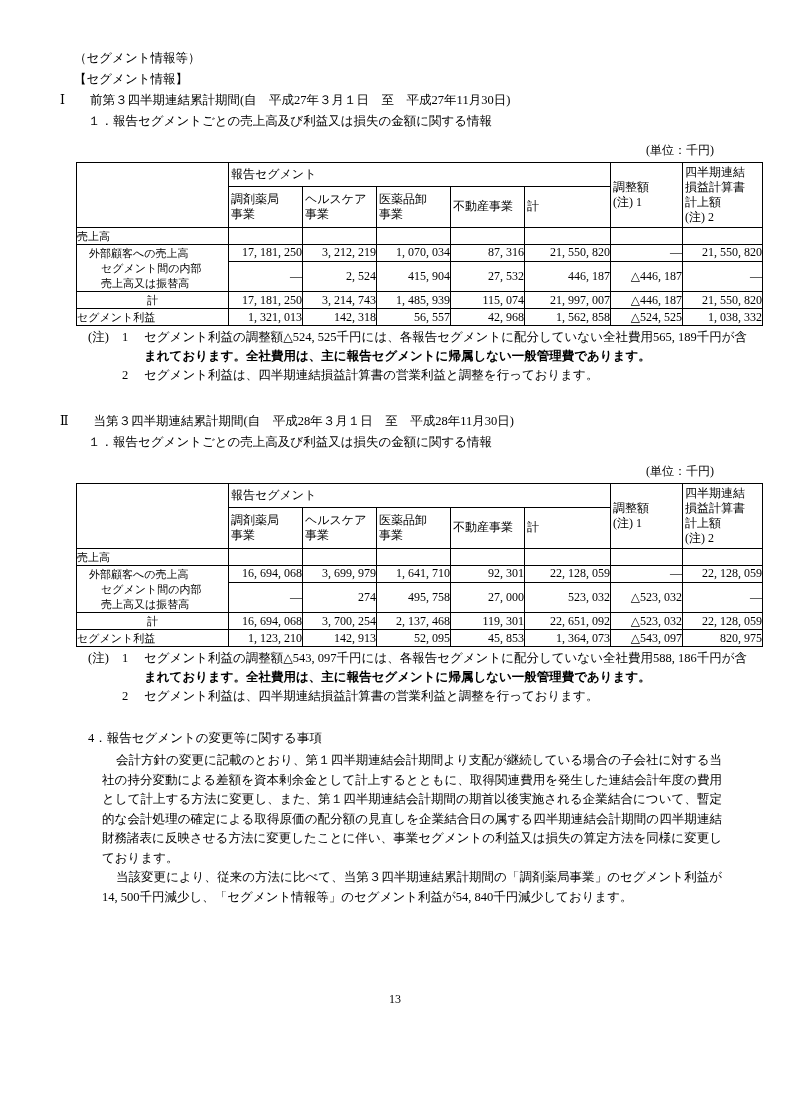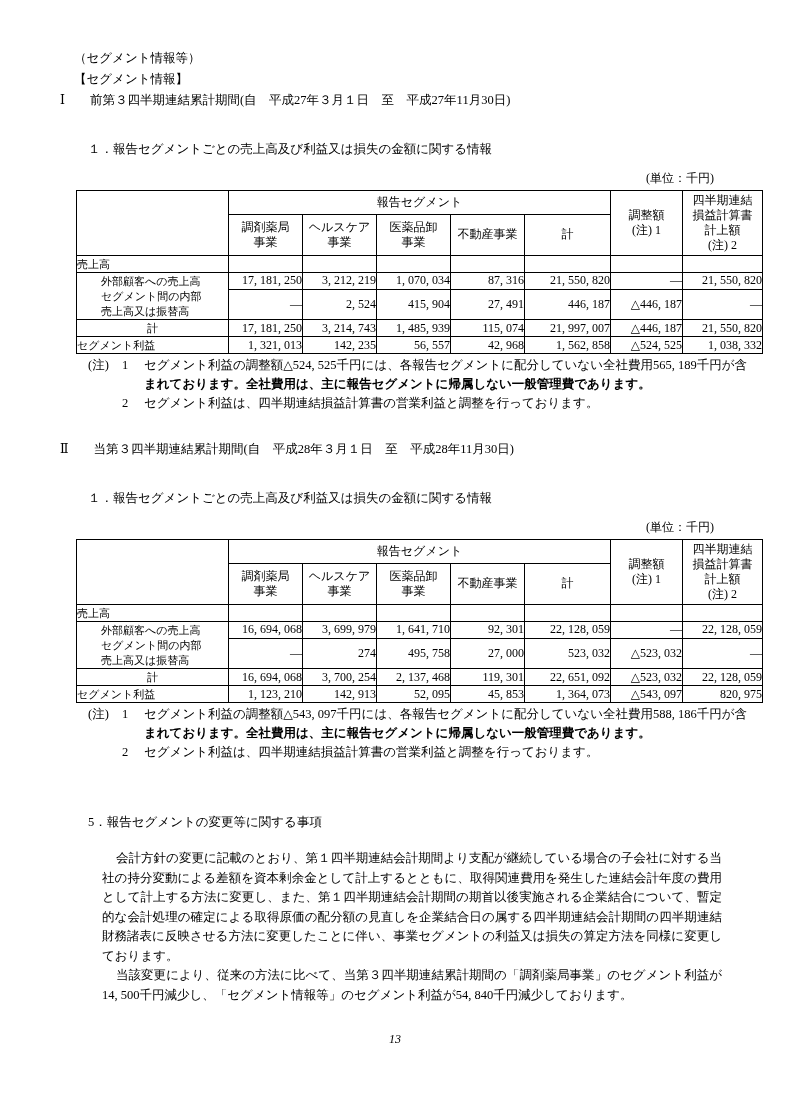--- a/index.html
+++ b/index.html
@@ -18,21 +18,21 @@
     background: #ffffff;
     box-sizing: border-box;
     padding: 48px 60px 0 60px;
     overflow: hidden;
   }
   .line {
     font-size: 12.5px;
     line-height: 21px;
     white-space: pre;
   }
-  .ind1 { padding-left: 28px; margin-top: 28px; }
+  .ind1 { padding-left: 28px; }
   .ind2 { padding-left: 14px; }
 
   .unit-line {
     text-align: right;
     font-size: 12px;
     padding-right: 16px;
     margin-top: 10px;
     margin-bottom: 3px;
     white-space: pre;
   }
@@ -44,42 +44,42 @@
     table-layout: fixed;
     font-size: 12px;
   }
   table.seg th, table.seg td {
     border: 1px solid #000000;
     padding: 0;
     vertical-align: middle;
     font-weight: normal;
   }
   table.seg th {
-    text-align: center;
+    text-align: left;
     line-height: 15px;
     padding: 2px 2px;
   }
   .num {
     text-align: right;
     padding: 3px 5px 3px 2px;
     white-space: nowrap;
     font-size: 12px;
   }
   .rowlabel {
     text-align: left;
     padding: 4px 4px 4px 7px;
     white-space: pre;
     font-size: 11px;
     line-height: 16px;
   }
   .rowlabel.center {
     text-align: center;
     padding-left: 0;
   }
-  .rowlabel.sub { padding-left: 24px; }
+  .rowlabel.sub { padding-left: 12px; }
   .rowlabel.sub2 { padding-left: 24px; line-height: 15px; margin-top: 11px; }
 
   .colA { width: 152px; }
   .colB { width: 74px; }
   .colC { width: 74px; }
   .colD { width: 74px; }
   .colE { width: 74px; }
   .colF { width: 86px; }
   .colG { width: 72px; }
   .colH { width: 80px; }
@@ -97,33 +97,32 @@
   .note-num { width: 22px; flex: none; text-align: left; }
   .note-body { flex: 1; }
   .note-cont { padding-left: 84px; font-weight: bold; }
 
   .para {
     font-size: 12.5px;
     line-height: 19.5px;
     margin: 0;
     text-align: justify;
   }
-  .para-block { padding-left: 42px; padding-right: 8px; margin-top: 16px; }
+  .para-block { padding-left: 42px; padding-right: 8px; margin-top: 2px; }
   .para-first { text-indent: 14px; }
   .sec-gap-2 { height: 26px; }
   .sec-gap-3 { height: 22px; }
 
   .pageno {
     position: absolute;
     left: 0;
     right: 0;
-    top: 1032px;
+    top: 992px;
     text-align: center;
     font-size: 12px;
-    font-style: italic;
   }
 </style>
 </head>
 <body>
 
 <div class="page">
 
   <div class="line ind2">（セグメント情報等）</div>
   <div class="line ind2">【セグメント情報】</div>
 
@@ -185,39 +184,39 @@
         <td class="num">21, 550, 820</td>
         <td class="num">—</td>
         <td class="num">21, 550, 820</td>
       </tr>
       <tr>
         <td class="rowlabel sub2" style="border-top:none"><span style="white-space:pre-line">セグメント間の内部
 売上高又は振替高</span></td>
         <td class="num">—</td>
         <td class="num">2, 524</td>
         <td class="num">415, 904</td>
-        <td class="num">27, 491</td>
+        <td class="num">27, 532</td>
         <td class="num">446, 187</td>
         <td class="num">△446, 187</td>
         <td class="num">—</td>
       </tr>
       <tr>
         <td class="rowlabel center">計</td>
         <td class="num">17, 181, 250</td>
         <td class="num">3, 214, 743</td>
         <td class="num">1, 485, 939</td>
         <td class="num">115, 074</td>
         <td class="num">21, 997, 007</td>
         <td class="num">△446, 187</td>
         <td class="num">21, 550, 820</td>
       </tr>
       <tr>
         <td class="rowlabel">セグメント利益</td>
         <td class="num">1, 321, 013</td>
-        <td class="num">142, 235</td>
+        <td class="num">142, 318</td>
         <td class="num">56, 557</td>
         <td class="num">42, 968</td>
         <td class="num">1, 562, 858</td>
         <td class="num">△524, 525</td>
         <td class="num">1, 038, 332</td>
       </tr>
     </tbody>
   </table>
 
   <div class="notes">
@@ -338,21 +337,21 @@
     <div class="note-cont">まれております。全社費用は、主に報告セグメントに帰属しない一般管理費であります。</div>
     <div class="note-row">
       <span class="note-mark"></span>
       <span class="note-num">2</span>
       <span class="note-body">セグメント利益は、四半期連結損益計算書の営業利益と調整を行っております。</span>
     </div>
   </div>
 
   <div class="sec-gap-3"></div>
 
-  <div class="line ind1">5．報告セグメントの変更等に関する事項</div>
+  <div class="line ind1">4．報告セグメントの変更等に関する事項</div>
 
   <div class="para-block">
     <p class="para para-first">会計方針の変更に記載のとおり、第１四半期連結会計期間より支配が継続している場合の子会社に対する当社の持分変動による差額を資本剰余金として計上するとともに、取得関連費用を発生した連結会計年度の費用として計上する方法に変更し、また、第１四半期連結会計期間の期首以後実施される企業結合について、暫定的な会計処理の確定による取得原価の配分額の見直しを企業結合日の属する四半期連結会計期間の四半期連結財務諸表に反映させる方法に変更したことに伴い、事業セグメントの利益又は損失の算定方法を同様に変更しております。</p>
     <p class="para para-first">当該変更により、従来の方法に比べて、当第３四半期連結累計期間の「調剤薬局事業」のセグメント利益が14, 500千円減少し、「セグメント情報等」のセグメント利益が54, 840千円減少しております。</p>
   </div>
 
   <div class="pageno">13</div>
 
 </div>
 

